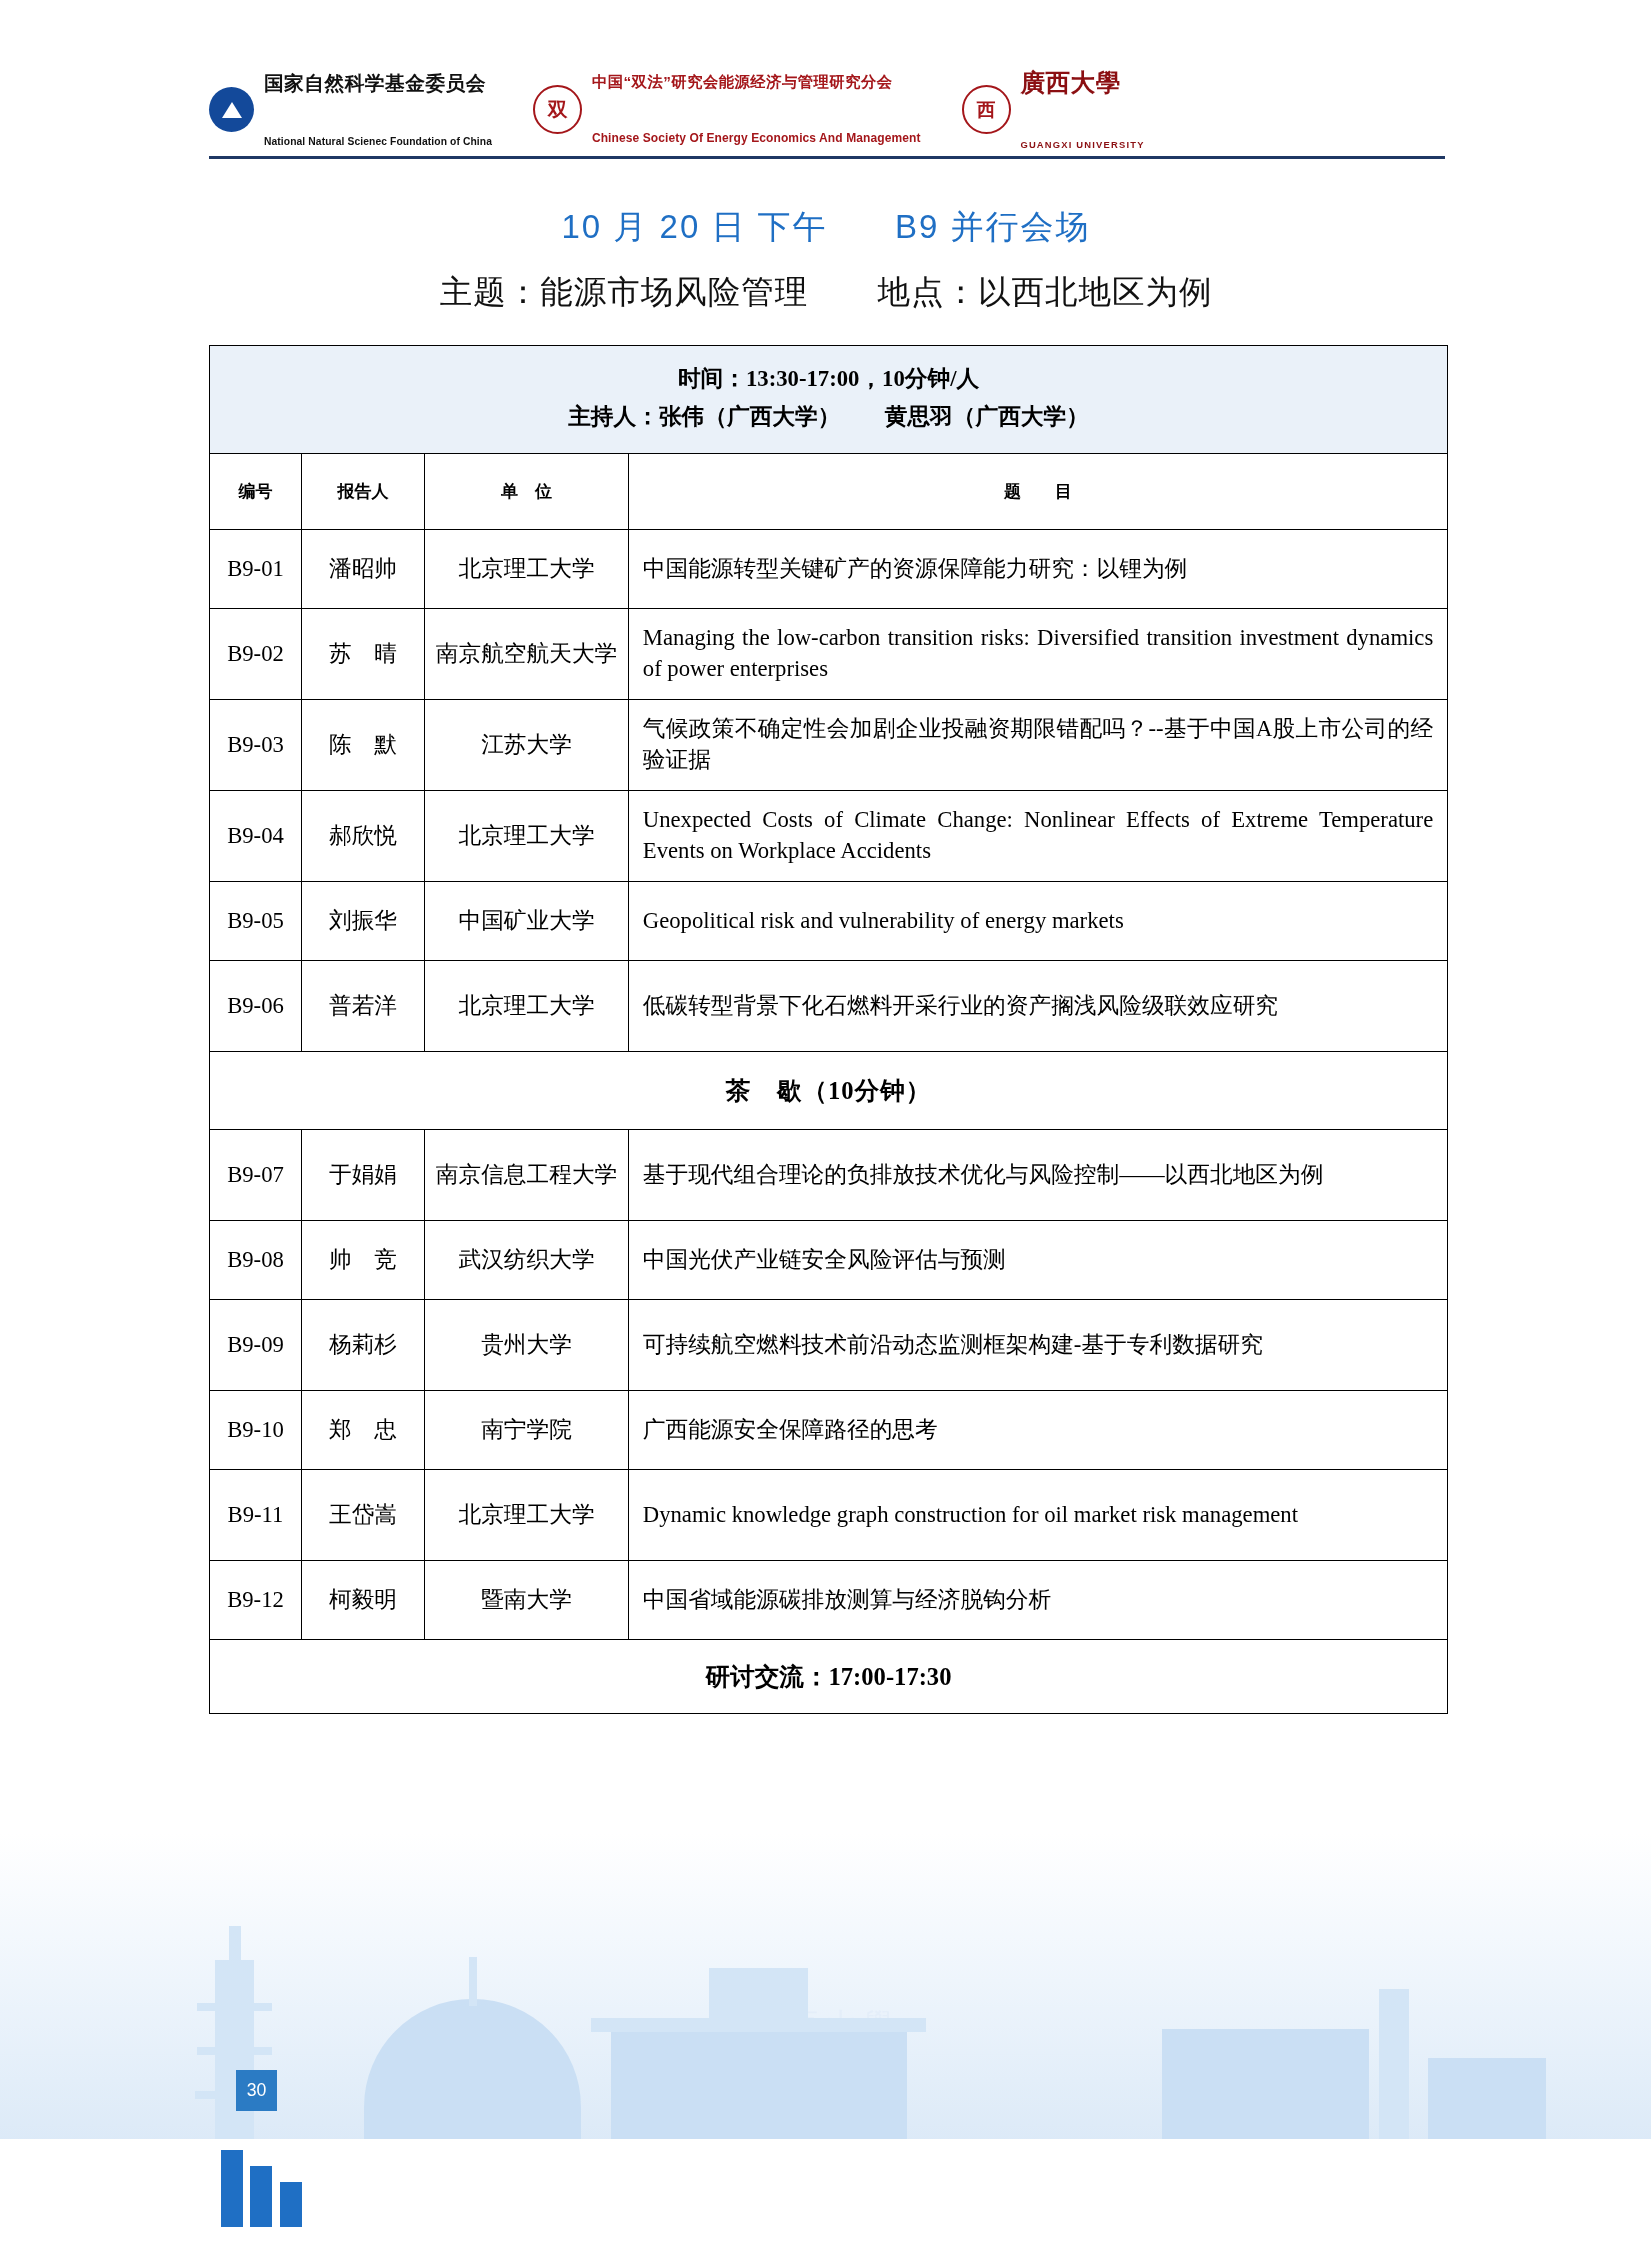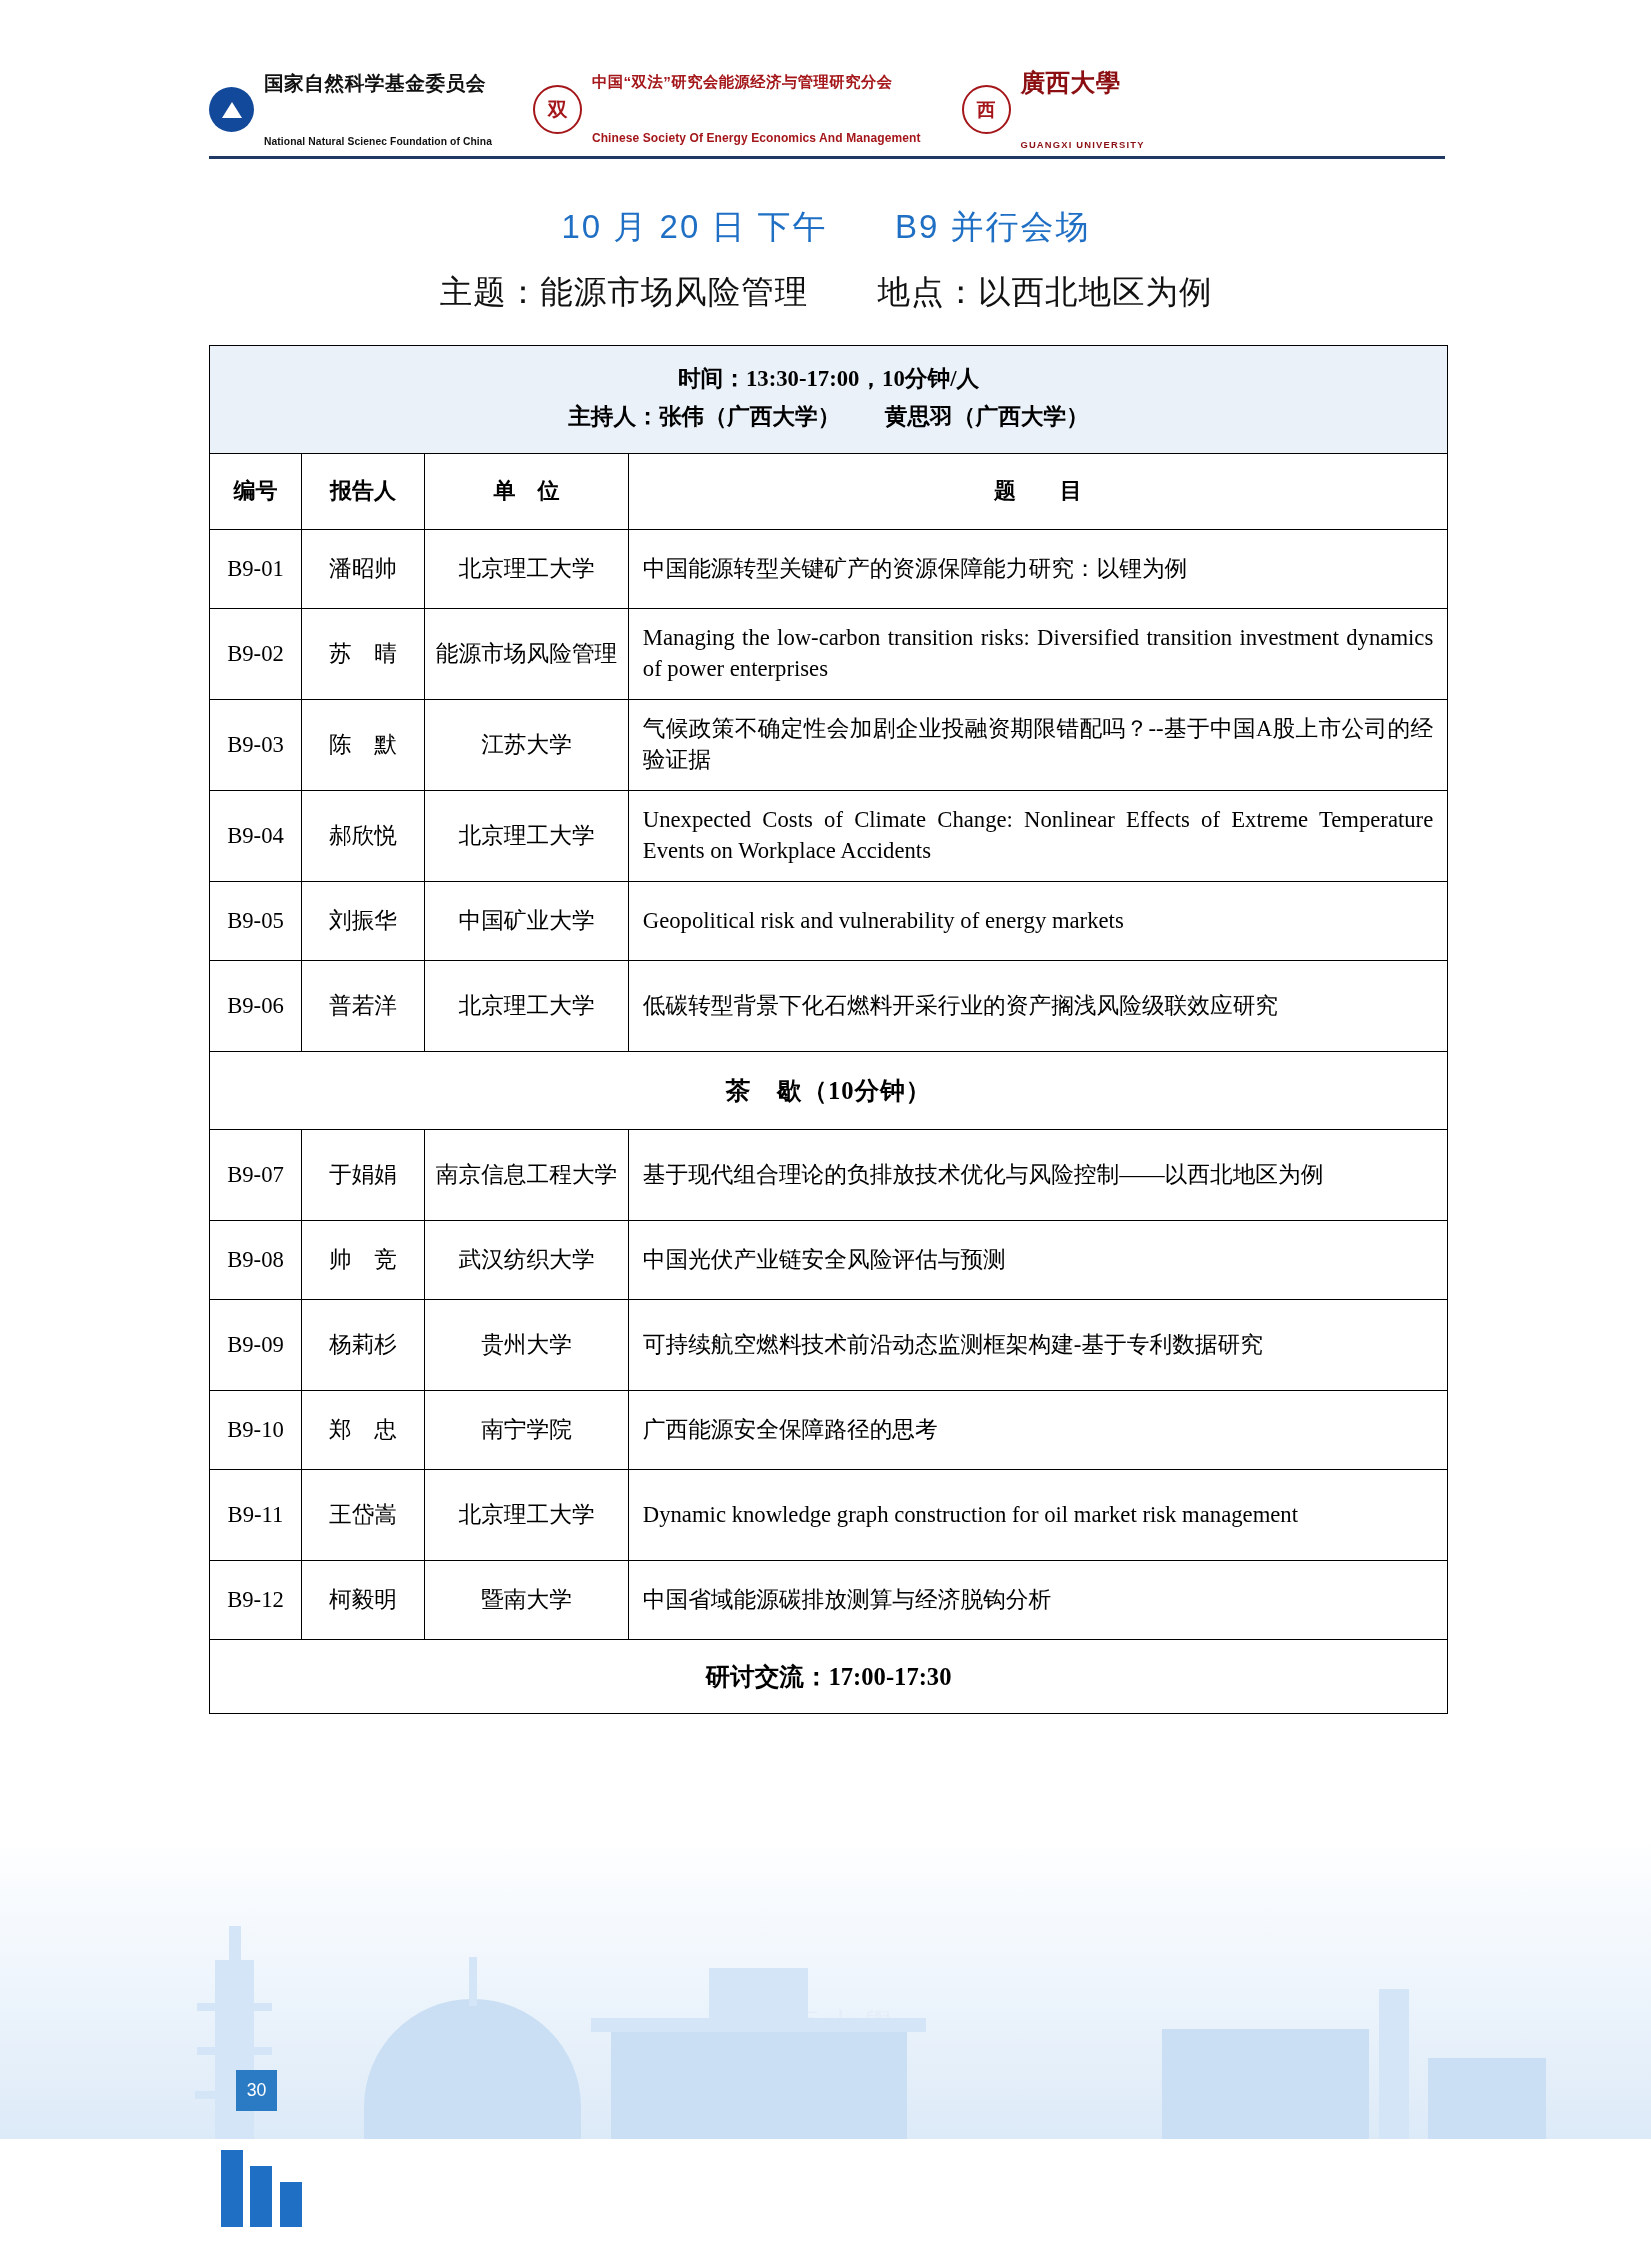--- a/index.html
+++ b/index.html
@@ -171,21 +171,21 @@
   .band .line2 {
     display: block;
   }
   .band .sp {
     display: inline-block;
     width: 33px;
   }
   .colhead {
     background: #ffffff;
     text-align: center;
-    font-size: 22px;
+    font-size: 17px;
     font-weight: bold;
     height: 75px;
   }
   td.cell-id {
     text-align: center;
     font-size: 22.7px;
     font-family: "Liberation Serif", serif;
   }
   td.cell-speaker {
     text-align: center;
@@ -355,21 +355,21 @@
 
     <tr class="row">
       <td class="cell-id">B9-01</td>
       <td class="cell-speaker">潘昭帅</td>
       <td class="cell-org">北京理工大学</td>
       <td class="cell-title">中国能源转型关键矿产的资源保障能力研究：以锂为例</td>
     </tr>
     <tr class="row-tall">
       <td class="cell-id">B9-02</td>
       <td class="cell-speaker">苏　晴</td>
-      <td class="cell-org">能源市场风险管理</td>
+      <td class="cell-org">南京航空航天大学</td>
       <td class="cell-title en">Managing the low-carbon transition risks: Diversified transition investment dynamics of power enterprises</td>
     </tr>
     <tr class="row-tall">
       <td class="cell-id">B9-03</td>
       <td class="cell-speaker">陈　默</td>
       <td class="cell-org">江苏大学</td>
       <td class="cell-title">气候政策不确定性会加剧企业投融资期限错配吗？--基于中国A股上市公司的经验证据</td>
     </tr>
     <tr class="row-tall">
       <td class="cell-id">B9-04</td>

